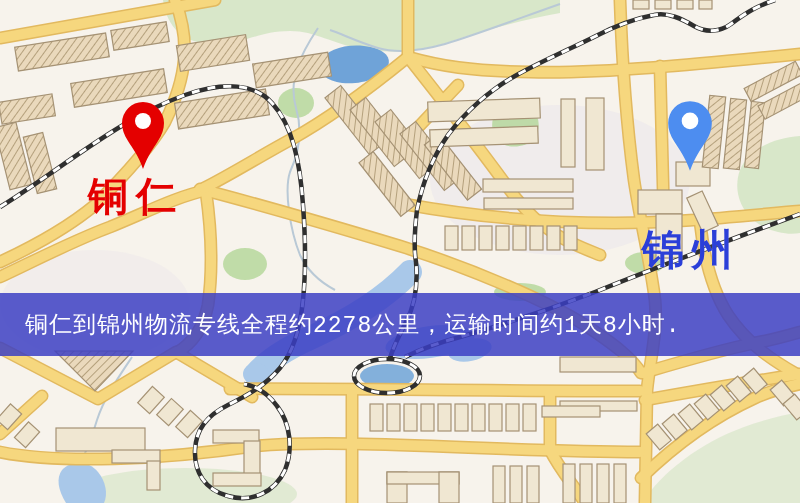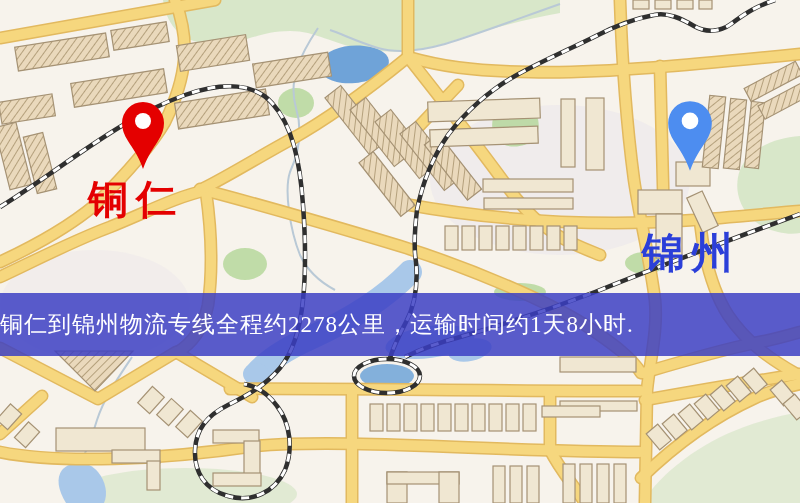--- a/index.html
+++ b/index.html
@@ -5,39 +5,39 @@
   :root{
     --map-bg:#f7f3ec; --road-fill:#f6d77e; --road-casing:#e2b95f;
     --building-fill:#f0e7d2; --building-stroke:#a59274;
     --green:#cfe3c0; --green-bright:#add492; --green-pale:#dfe9d2;
     --water:#6fa3d8; --water-light:#a9c8e9; --rail-dark:#2f2f2f;
     --banner-bg:rgba(58,62,196,0.84); --banner-text:#ffffff;
     --origin-color:#e40000; --dest-pin:#4d8df0; --dest-text:#2b3fd8;
   }
   html,body{margin:0;padding:0;background:#222;}
   .stage{position:relative;width:800px;height:503px;overflow:hidden;
-         background:var(--map-bg);font-family:Liberation Serif, serif;}
+         background:var(--map-bg);font-family:Liberation Mono, monospace;}
   .stage svg{position:absolute;left:0;top:0;}
   .rd-c{fill:none;stroke:var(--road-casing);stroke-linecap:round;stroke-linejoin:round;}
   .rd-f{fill:none;stroke:var(--road-fill);stroke-linecap:round;stroke-linejoin:round;}
   .rail{fill:none;stroke:var(--rail-dark);stroke-width:4.5;}
   .rail-d{fill:none;stroke:#ffffff;stroke-width:3;stroke-dasharray:8 8;}
   .bld{fill:var(--building-fill);stroke:var(--building-stroke);stroke-width:1.2;}
   .bldh{fill:url(#hatch);stroke:var(--building-stroke);stroke-width:1.2;}
   .grn{fill:var(--green);opacity:.8;} .grnb{fill:var(--green-bright);opacity:.75;}
   .grnp{fill:var(--green-pale);opacity:.95;}
   .wtr{fill:var(--water);} .wtrl{fill:var(--water-light);}
   .stream{fill:none;stroke:#b9c9d6;stroke-width:2;}
   .map-label{position:absolute;font-weight:600;line-height:1;white-space:nowrap;
              text-shadow:0 0 1px rgba(255,255,255,.4);}
   .label-origin{left:88px;top:180px;font-size:40px;letter-spacing:8px;color:var(--origin-color);}
   .label-dest{left:642px;top:184px;font-size:42px;letter-spacing:7px;color:var(--dest-text);margin-top:48px;}
   .banner{position:absolute;left:0;top:293px;width:800px;height:63px;
           background:var(--banner-bg);display:flex;align-items:center;
-          box-sizing:border-box;}
+          box-sizing:border-box;padding-left:25px;}
   .banner span{color:var(--banner-text);font-size:23px;letter-spacing:1px;}
 </style>
 </head>
 <body>
 
 <div class="stage">
   <svg width="800" height="503" viewBox="0 0 800 503">
     <defs>
       <pattern id="hatch" width="6" height="6" patternUnits="userSpaceOnUse" patternTransform="rotate(45)">
         <rect width="6" height="6" fill="#ead9bc"></rect>

